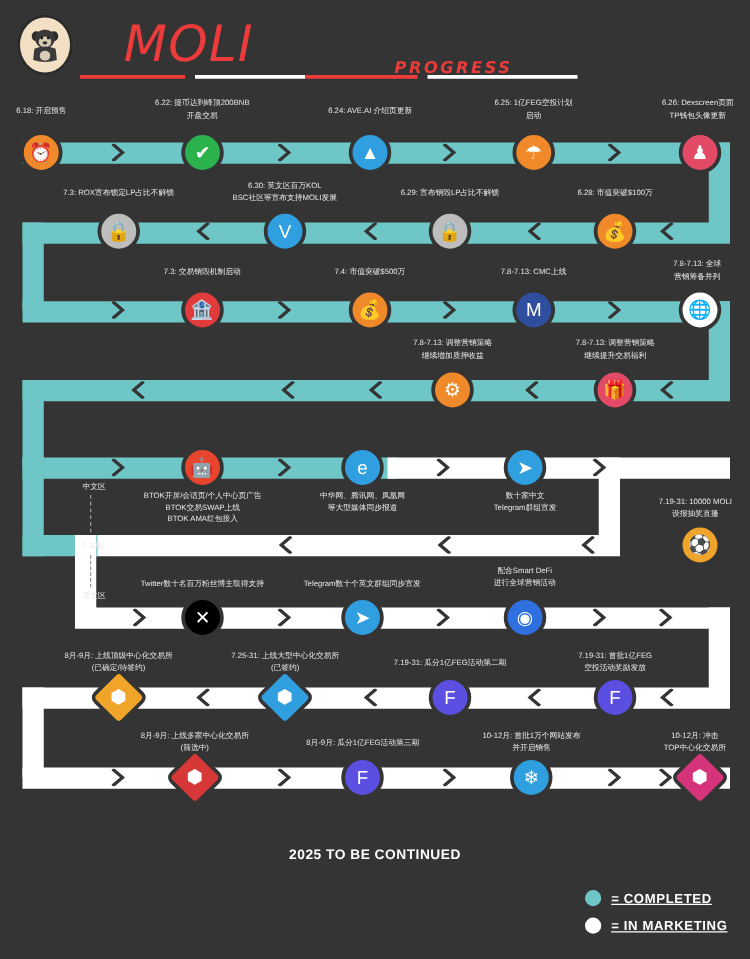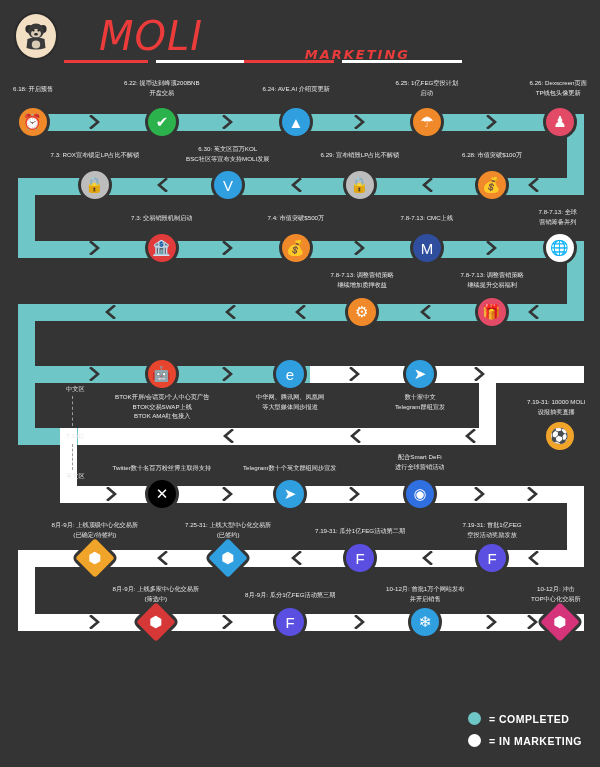--- a/index.html
+++ b/index.html
@@ -63,21 +63,21 @@
   
   .zone { position: absolute; color: #e9e9e9; font-size: 6.2px; }
   .dashline { position: absolute; border-left: 1px dashed #9a9a9a; }
 
   
   .continued { position: absolute; left: 0; top: 678px; width: 600px; text-align: center;
                color: #ffffff; font-size: 11px; font-weight: 700; letter-spacing: .4px; }
   .legend { position: absolute; right: 18px; top: 712px; }
   .legend-row { display: flex; align-items: center; gap: 8px; margin-bottom: 9px; }
   .legend-dot { width: 13px; height: 13px; border-radius: 50%; }
-  .legend-text { color: #ffffff; font-size: 10.5px; font-weight: 700; letter-spacing: .5px; }
+  .legend-text { color: #ffffff; font-size: 10.5px; font-weight: 700; letter-spacing: .5px; text-decoration: underline; }
 </style>
 </head>
 <body>
 
 <div id="root">
 
   <div class="header">
     <div class="logo-badge">
       <svg width="26" height="30" viewBox="0 0 26 30">
         <ellipse cx="6" cy="8" rx="3.6" ry="4" fill="#2b2b2b"></ellipse>
@@ -96,21 +96,21 @@
       <div class="title-line1">
         <span class="t-word t-red">MOLI</span>
       </div>
       <div class="rules">
         <i class="rule r1"></i>
           <i class="rule r2"></i>
           <i class="rule r3"></i>
           <i class="rule r4"></i>
       </div>
     </div>
-    <div class="subtitle">MARKETING</div>
+    <div class="subtitle">PROGRESS</div>
   </div>
 
   <div class="rail" style="left:18px;  top:114px; width:566px; height:17px;"></div>
   <div class="rail" style="left:567px; top:114px; width:17px;  height:70px;"></div>
 
   <div class="rail" style="left:18px;  top:178px; width:566px; height:17px;"></div>
   <div class="rail" style="left:18px;  top:178px; width:17px;  height:70px;"></div>
 
   <div class="rail" style="left:18px;  top:241px; width:566px; height:17px;"></div>
   <div class="rail" style="left:567px; top:241px; width:17px;  height:72px;"></div>
@@ -531,20 +531,21 @@
         <div>TOP中心化交易所</div>
       </div>
     </div>
 
   <div class="zone" style="left:66px; top:385px;">中文区</div>
   <div class="dashline" style="left:72px; top:396px; height:30px;"></div>
   <div class="zone" style="left:66px; top:432px;">7.13起</div>
   <div class="dashline" style="left:72px; top:444px; height:26px;"></div>
   <div class="zone" style="left:66px; top:472px;">英文区</div>
 
+  <div class="continued">2025 TO BE CONTINUED</div>
   <div class="legend">
     <div class="legend-row">
       <span class="legend-dot" style="background:#6fc6c6"></span>
       <span class="legend-text">= COMPLETED</span>
     </div>
     <div class="legend-row">
       <span class="legend-dot" style="background:#ffffff"></span>
       <span class="legend-text">= IN MARKETING</span>
     </div>
   </div>

